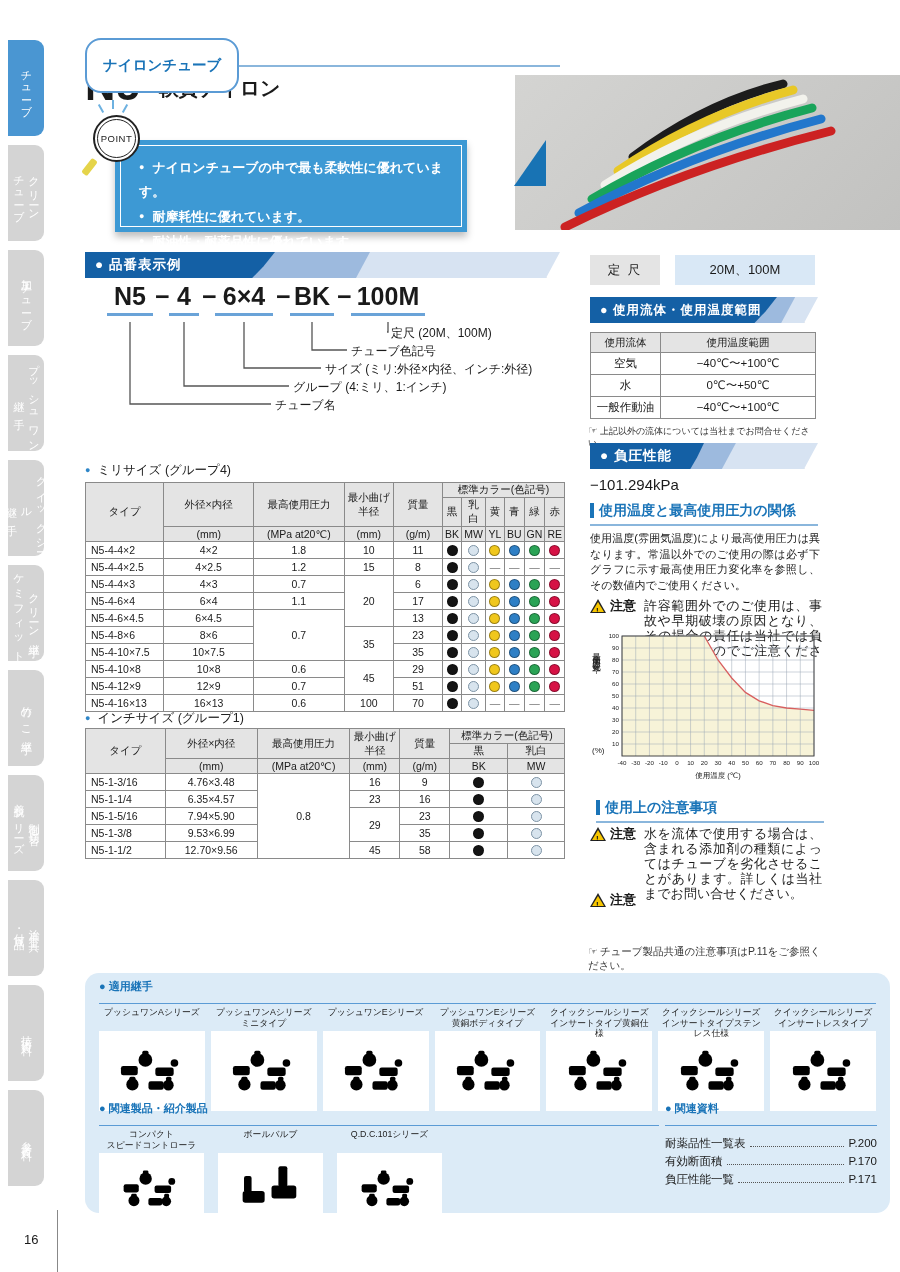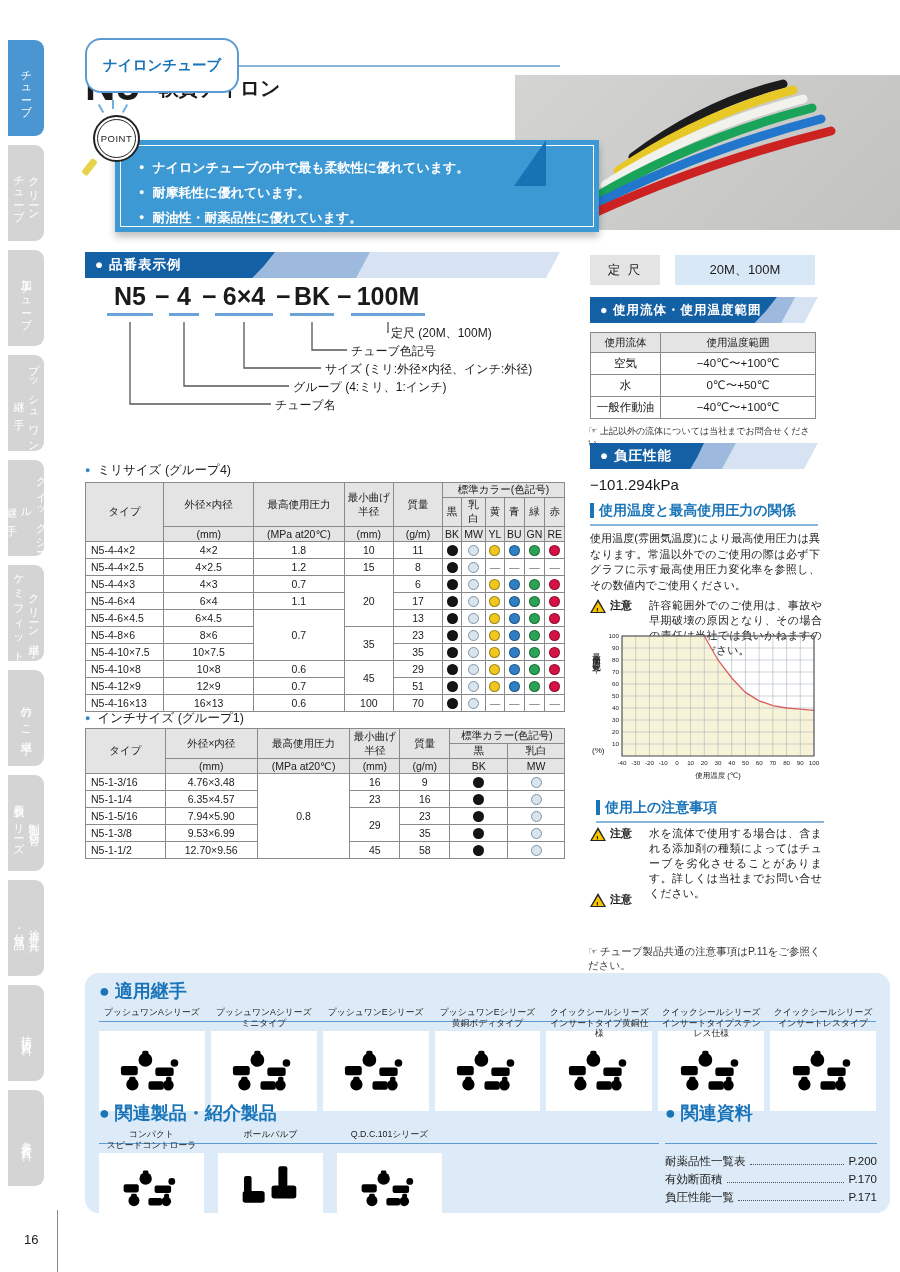--- a/index.html
+++ b/index.html
@@ -21,21 +21,21 @@
            font-weight:bold; font-size:14.5px; background:#fff; white-space:nowrap; z-index:2; }
   .bline { flex:1; height:2px; background:#8ab6dc; }
   .title-row { position:absolute; left:85px; top:64px; display:flex; align-items:flex-end; gap:18px; }
   .model { font-size:42px; font-weight:bold; letter-spacing:1px; line-height:44px; }
   .pname { font-size:20px; font-weight:bold; padding-bottom:6px; }
 
   .photo { position:absolute; left:515px; top:75px; width:385px; height:155px;
            background:linear-gradient(135deg,#d4d4d2,#c2c2c0); z-index:1; }
   .fold { position:absolute; left:514px; top:140px; width:32px; height:46px; background:#1873b4;
           clip-path:polygon(100% 0,100% 100%,0 100%); z-index:3; }
-  .pointbox { position:absolute; left:115px; top:140px; width:484px; height:92px; background:#3d99d4;
+  .pointbox { position:absolute; left:115px; top:140px; width:352px; height:92px; background:#3d99d4;
               box-shadow:0 5px 7px rgba(0,0,0,.25); z-index:2; }
   .pointbox::after { content:""; position:absolute; inset:5px; border:1.5px solid #fff; pointer-events:none; }
   .pointbox ul { list-style:none; padding:15px 10px 0 24px; }
   .pointbox li { color:#fff; font-size:13px; font-weight:bold; line-height:24px; }
   .pointbox li::before { content:"●"; font-size:9px; margin-right:8px; vertical-align:2px; }
   .pointicon { position:absolute; left:93px; top:115px; width:47px; height:47px; background:#fff;
                border:2px solid #222; border-radius:50%; z-index:4; display:flex; align-items:center; justify-content:center; }
   .pointicon::after { content:""; position:absolute; inset:2px; border:1px solid #222; border-radius:50%; }
   .pointicon span { font-size:9.5px; font-weight:normal; letter-spacing:.5px; }
   .pencil { position:absolute; left:86px; top:158px; width:7px; height:18px; background:#e5d44a;
@@ -83,38 +83,38 @@
   table.fluid th, table.fluid td { border:1px solid #8a8a8a; text-align:center; }
   table.fluid th { background:#e4e4e4; font-weight:normal; height:20px; font-size:10.5px; }
   table.fluid td { height:22px; }
   .note { position:absolute; font-size:9px; color:#333; line-height:12px; }
   .hand { font-size:11px; margin-right:2px; }
   .kpa { position:absolute; left:590px; top:476px; font-size:15px; font-weight:500; }
   .bluehead { position:absolute; color:#1a74b8; font-weight:bold; font-size:14px;
               border-bottom:2px solid #8ab6dc; padding:0 0 4px 9px; }
   .bluehead::before { content:""; position:absolute; left:0; top:1px; width:4px; height:15px; background:#1a74b8; }
   .rtext { position:absolute; font-size:11px; line-height:15.5px; text-align:justify; }
-  .warn { position:absolute; display:flex; gap:17px; font-size:11px; line-height:15px; }
+  .warn { position:absolute; display:flex; gap:8px; font-size:13px; line-height:15px; }
   .warn-head { white-space:nowrap; font-weight:bold; display:flex; gap:4px; align-items:flex-start; }
   .tri { position:relative; width:0; height:0; border-left:8px solid transparent; border-right:8px solid transparent;
          border-bottom:14px solid #222; display:inline-block; top:1px; }
   .tri::after { content:""; position:absolute; left:-6px; top:2.5px; border-left:6px solid transparent;
                 border-right:6px solid transparent; border-bottom:10.5px solid #f7c600; }
   .tri::before { content:"!"; position:absolute; left:-2px; top:3.5px; font-size:8px; font-weight:bold; color:#111; z-index:2; }
   .warn-body { flex:1; text-align:justify; }
 
   .chart-wrap { position:absolute; left:588px; top:630px; width:232px; height:168px; }
   .chart-ylab { position:absolute; left:3px; top:16px; writing-mode:vertical-rl; text-orientation:upright;
                 font-size:8.5px; letter-spacing:1.5px; color:#222; }
   .chart-yunit { position:absolute; left:4px; top:116px; font-size:8px; color:#222; }
 
   
   .panel { position:absolute; left:85px; top:973px; width:805px; height:240px; background:#dcebf7; border-radius:14px; }
-  .ptitle { position:absolute; color:#1a74b8; font-weight:bold; font-size:18px;
-            border-bottom:1.5px solid #5b9bd5; padding-bottom:18px; }
+  .ptitle { position:absolute; color:#1a74b8; font-weight:bold; font-size:11px;
+            border-bottom:1.5px solid #5b9bd5; padding-bottom:9px; }
   .cards { position:absolute; display:flex; gap:6px; }
   .card { cursor:pointer; }
   .card-label { font-size:8.8px; line-height:10.5px; text-align:center; height:22px; white-space:pre-line; color:#222; }
   .card-img { background:#fff; height:80px; margin-top:2px; display:flex; align-items:center; justify-content:center; }
   .fit-img { width:86%; height:86%; }
   .docs { position:absolute; left:580px; top:128px; width:212px; }
   .doc-rows { margin-top:8px; }
   .doc-row { display:flex; align-items:baseline; font-size:11.5px; line-height:18px; cursor:pointer; }
   .doc-leader { flex:1; border-bottom:1.6px dotted #555; margin:0 4px; height:.85em; }
 

